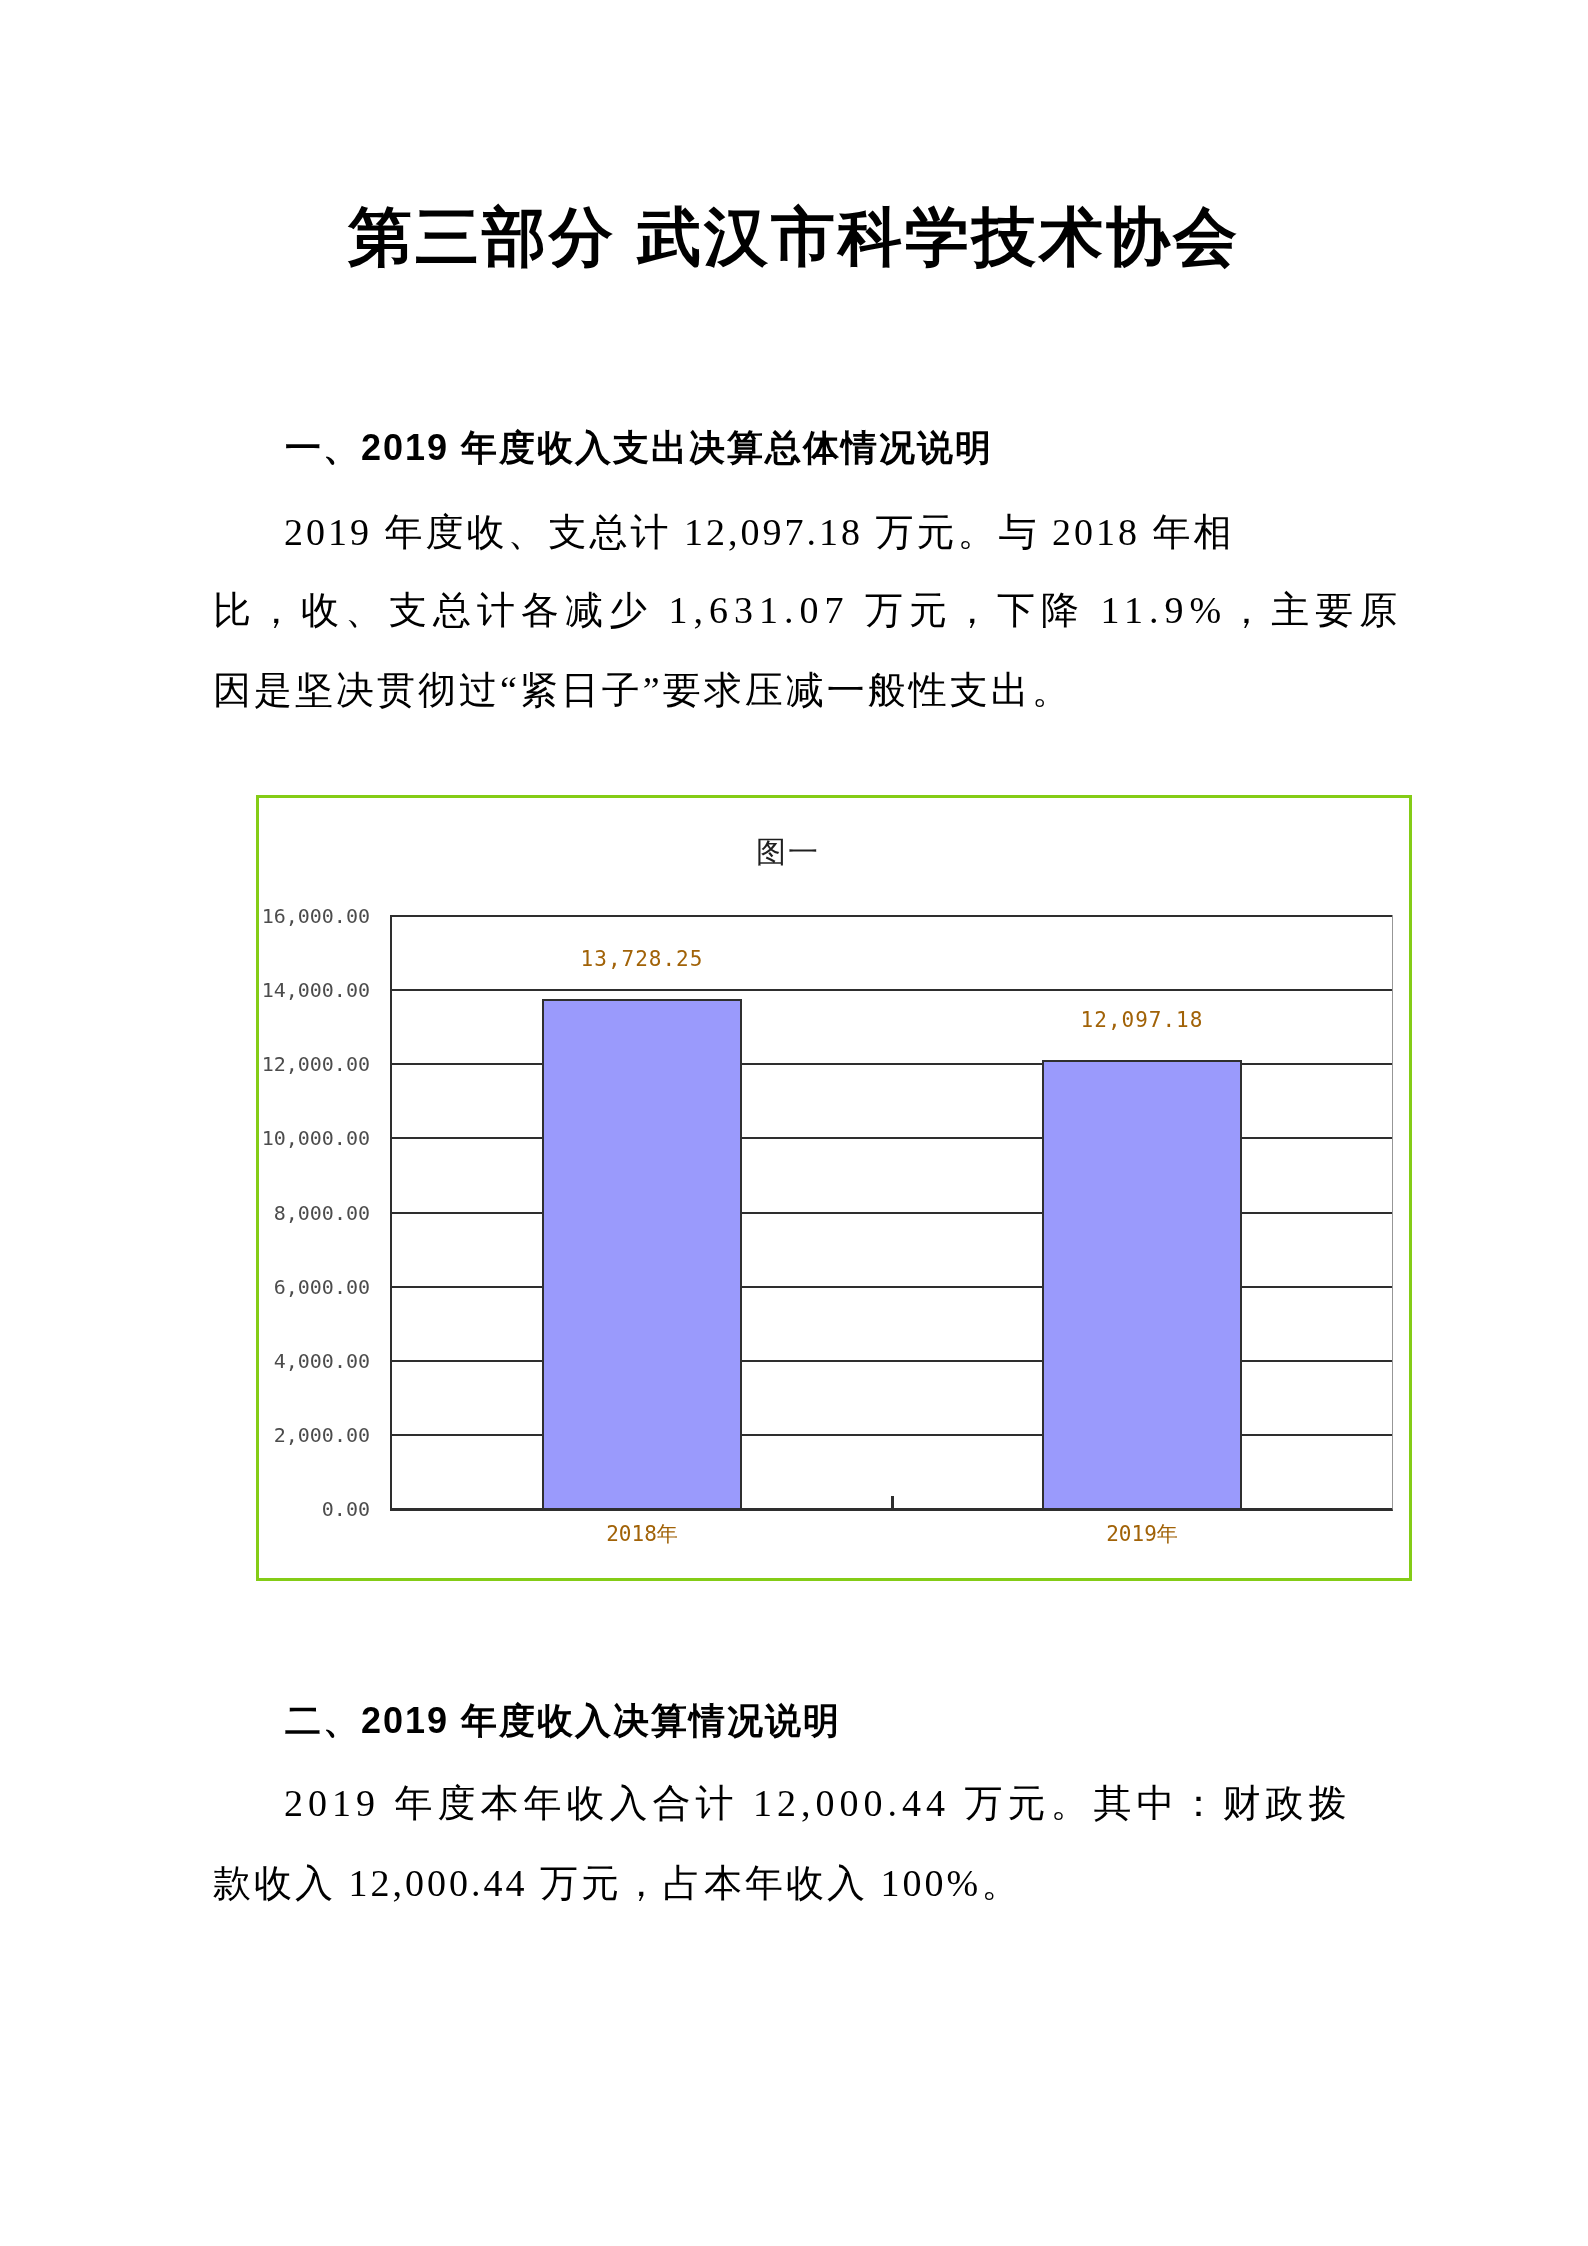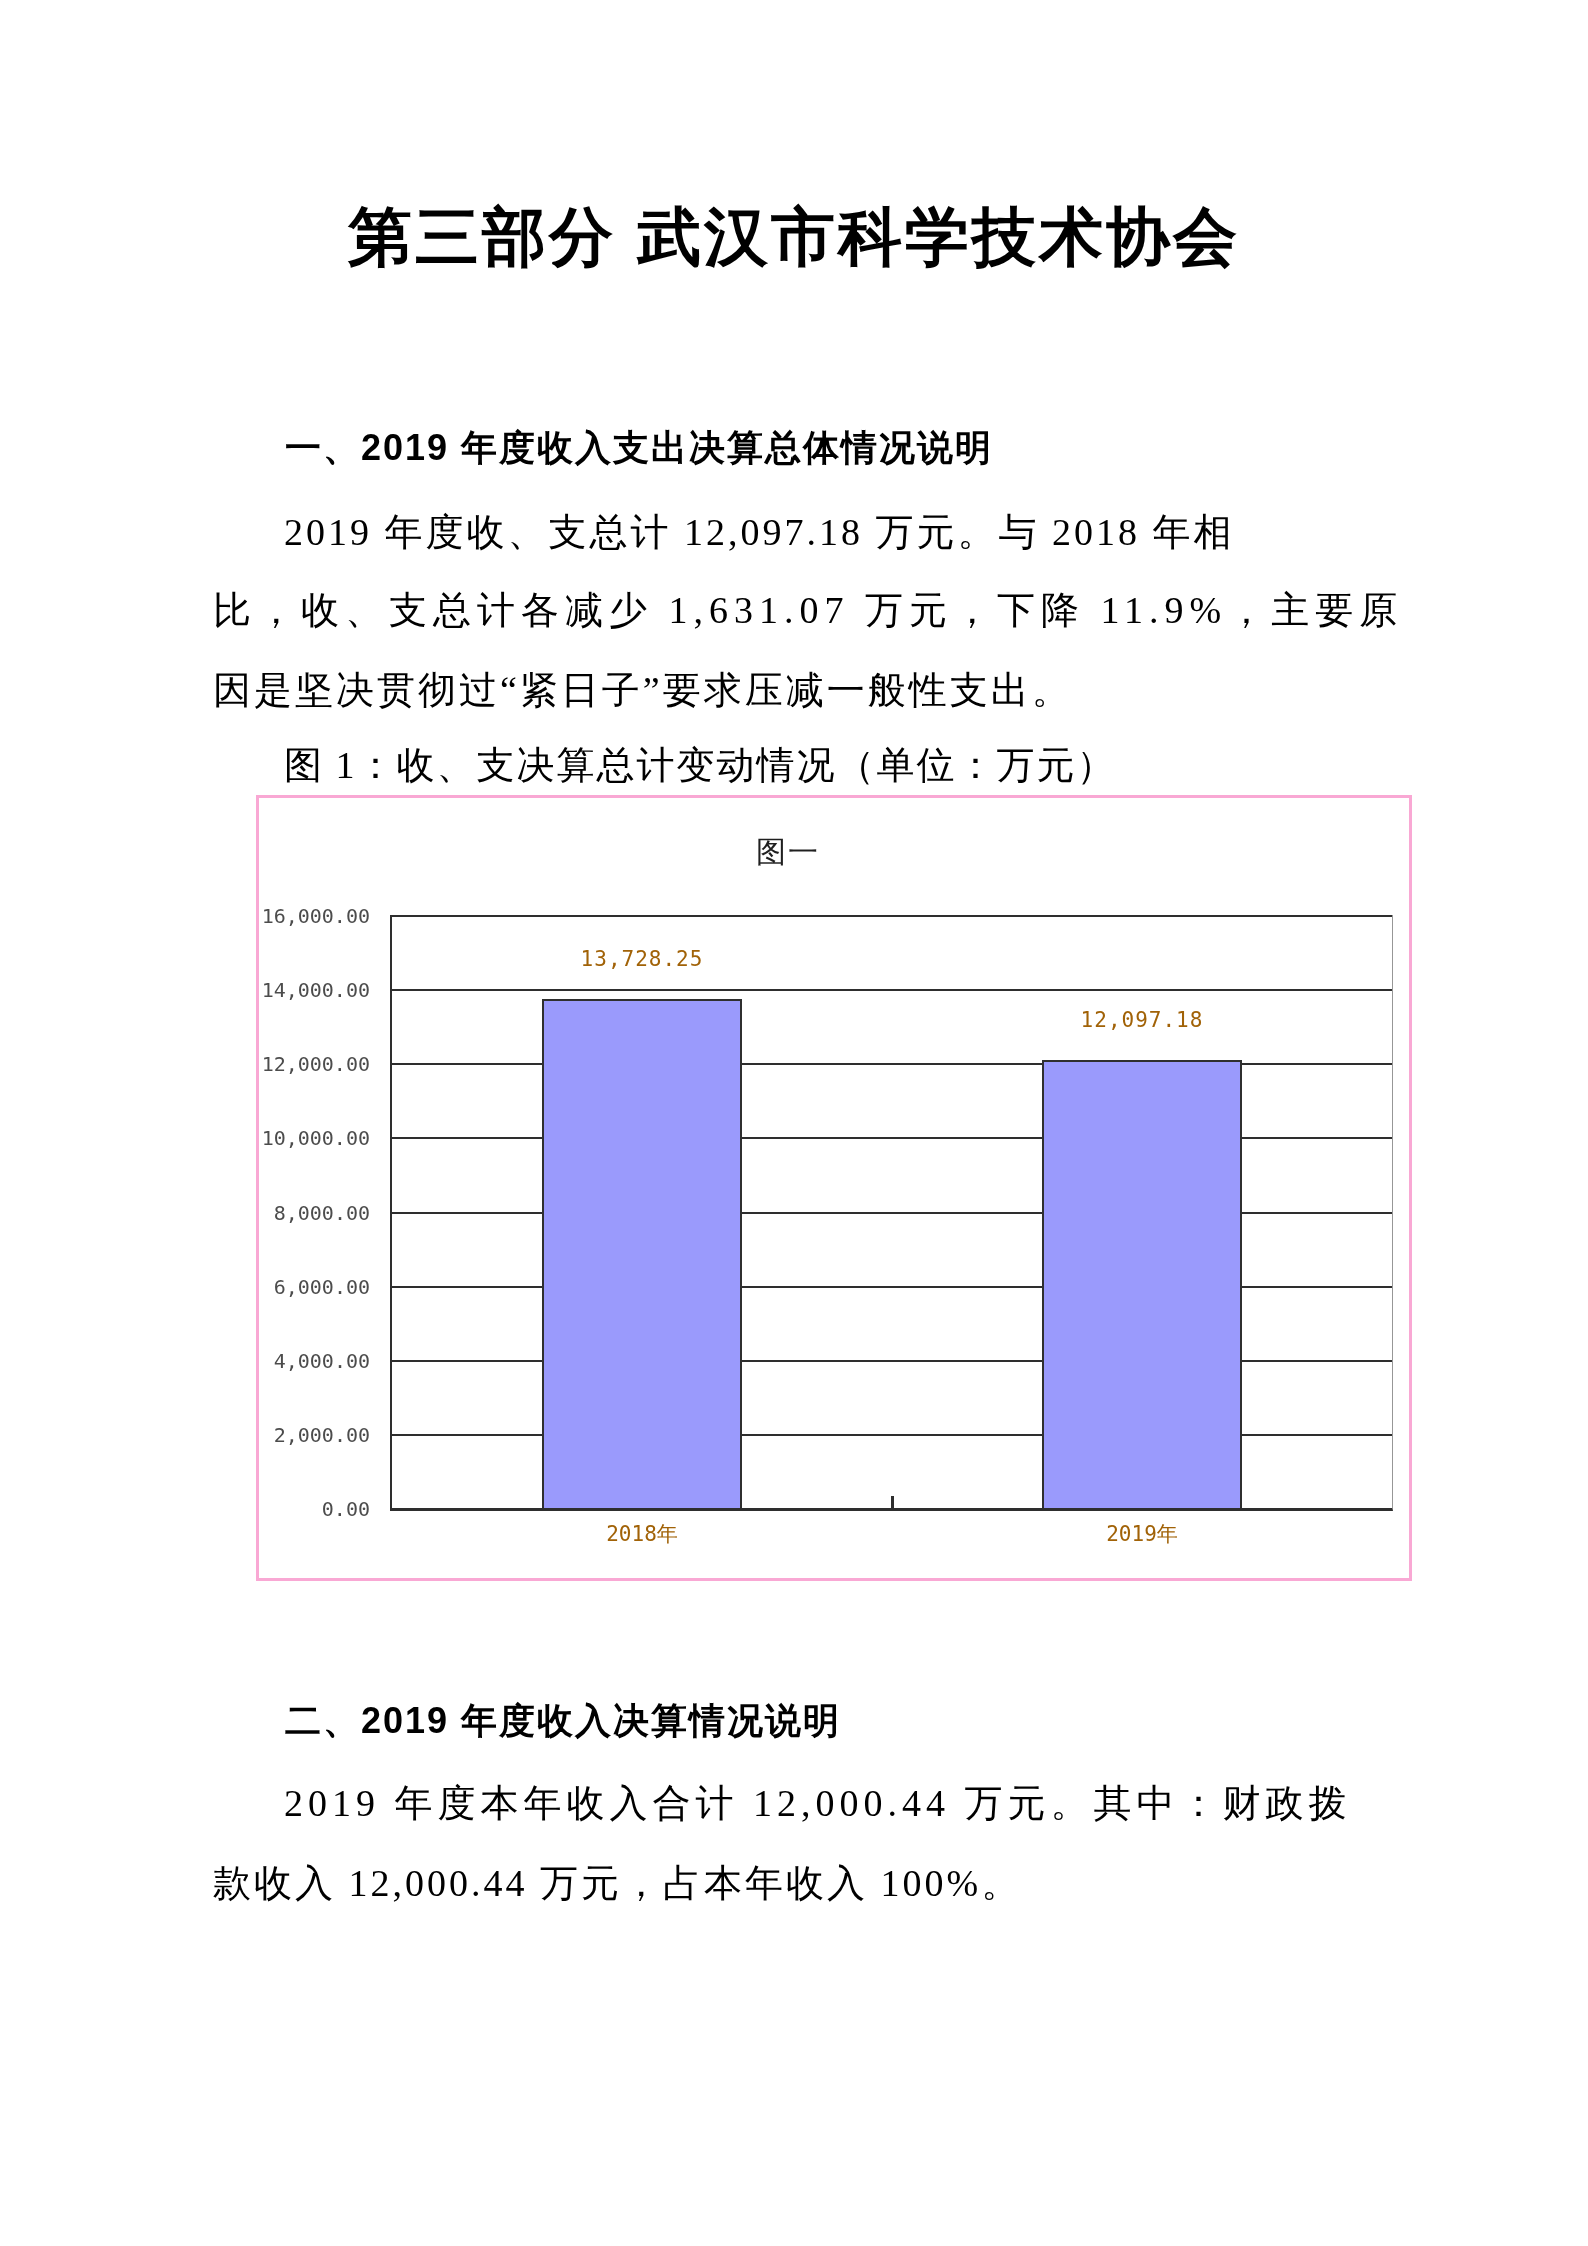--- a/index.html
+++ b/index.html
@@ -48,21 +48,21 @@
   #p1-l2{left:213px;top:585px;letter-spacing:6px;}
   #p1-l3{left:213px;top:665px;}
   #fig-caption{left:284px;top:740px;letter-spacing:2px;}
   #p2-l1{left:284px;top:1778px;letter-spacing:5px;}
   #p2-l2{left:213px;top:1858px;}
   
   .chart-box{
     position:absolute;
     left:256px; top:795px;
     width:1150px; height:780px;
-    border:3px solid #f9a8d4;
+    border:3px solid #84cc16;
     background:#ffffff;
   }
   .chart-title{
     position:absolute;
     top:34px; left:0; width:92%;
     text-align:center;
     font-family:"DejaVu Sans Mono","Liberation Mono",monospace;
     font-size:30px;
     color:#1f1f1f;
     letter-spacing:2px;
@@ -135,21 +135,20 @@
 <div class="page">
 
   <div class="doc-title" id="title-line1">第三部分 武汉市科学技术协会</div>
 
   <div class="sec-heading" id="sec1-heading">一、2019 年度收入支出决算总体情况说明</div>
 
   <div class="body-line" id="p1-l1">2019 年度收、支总计 12,097.18 万元。与 2018 年相</div>
   <div class="body-line" id="p1-l2">比，收、支总计各减少 1,631.07 万元，下降 11.9%，主要原</div>
   <div class="body-line" id="p1-l3">因是坚决贯彻过“紧日子”要求压减一般性支出。</div>
 
-  <div class="body-line" id="fig-caption">图 1：收、支决算总计变动情况（单位：万元）</div>
 
   <div class="chart-box">
     <div class="chart-title">图一</div>
     <div class="y-axis" id="y-axis">
         <div class="y-tick-label" style="top: -11px;">16,000.00</div>
         <div class="y-tick-label" style="top: 63px;">14,000.00</div>
         <div class="y-tick-label" style="top: 137px;">12,000.00</div>
         <div class="y-tick-label" style="top: 211px;">10,000.00</div>
         <div class="y-tick-label" style="top: 286px;">8,000.00</div>
         <div class="y-tick-label" style="top: 360px;">6,000.00</div>

